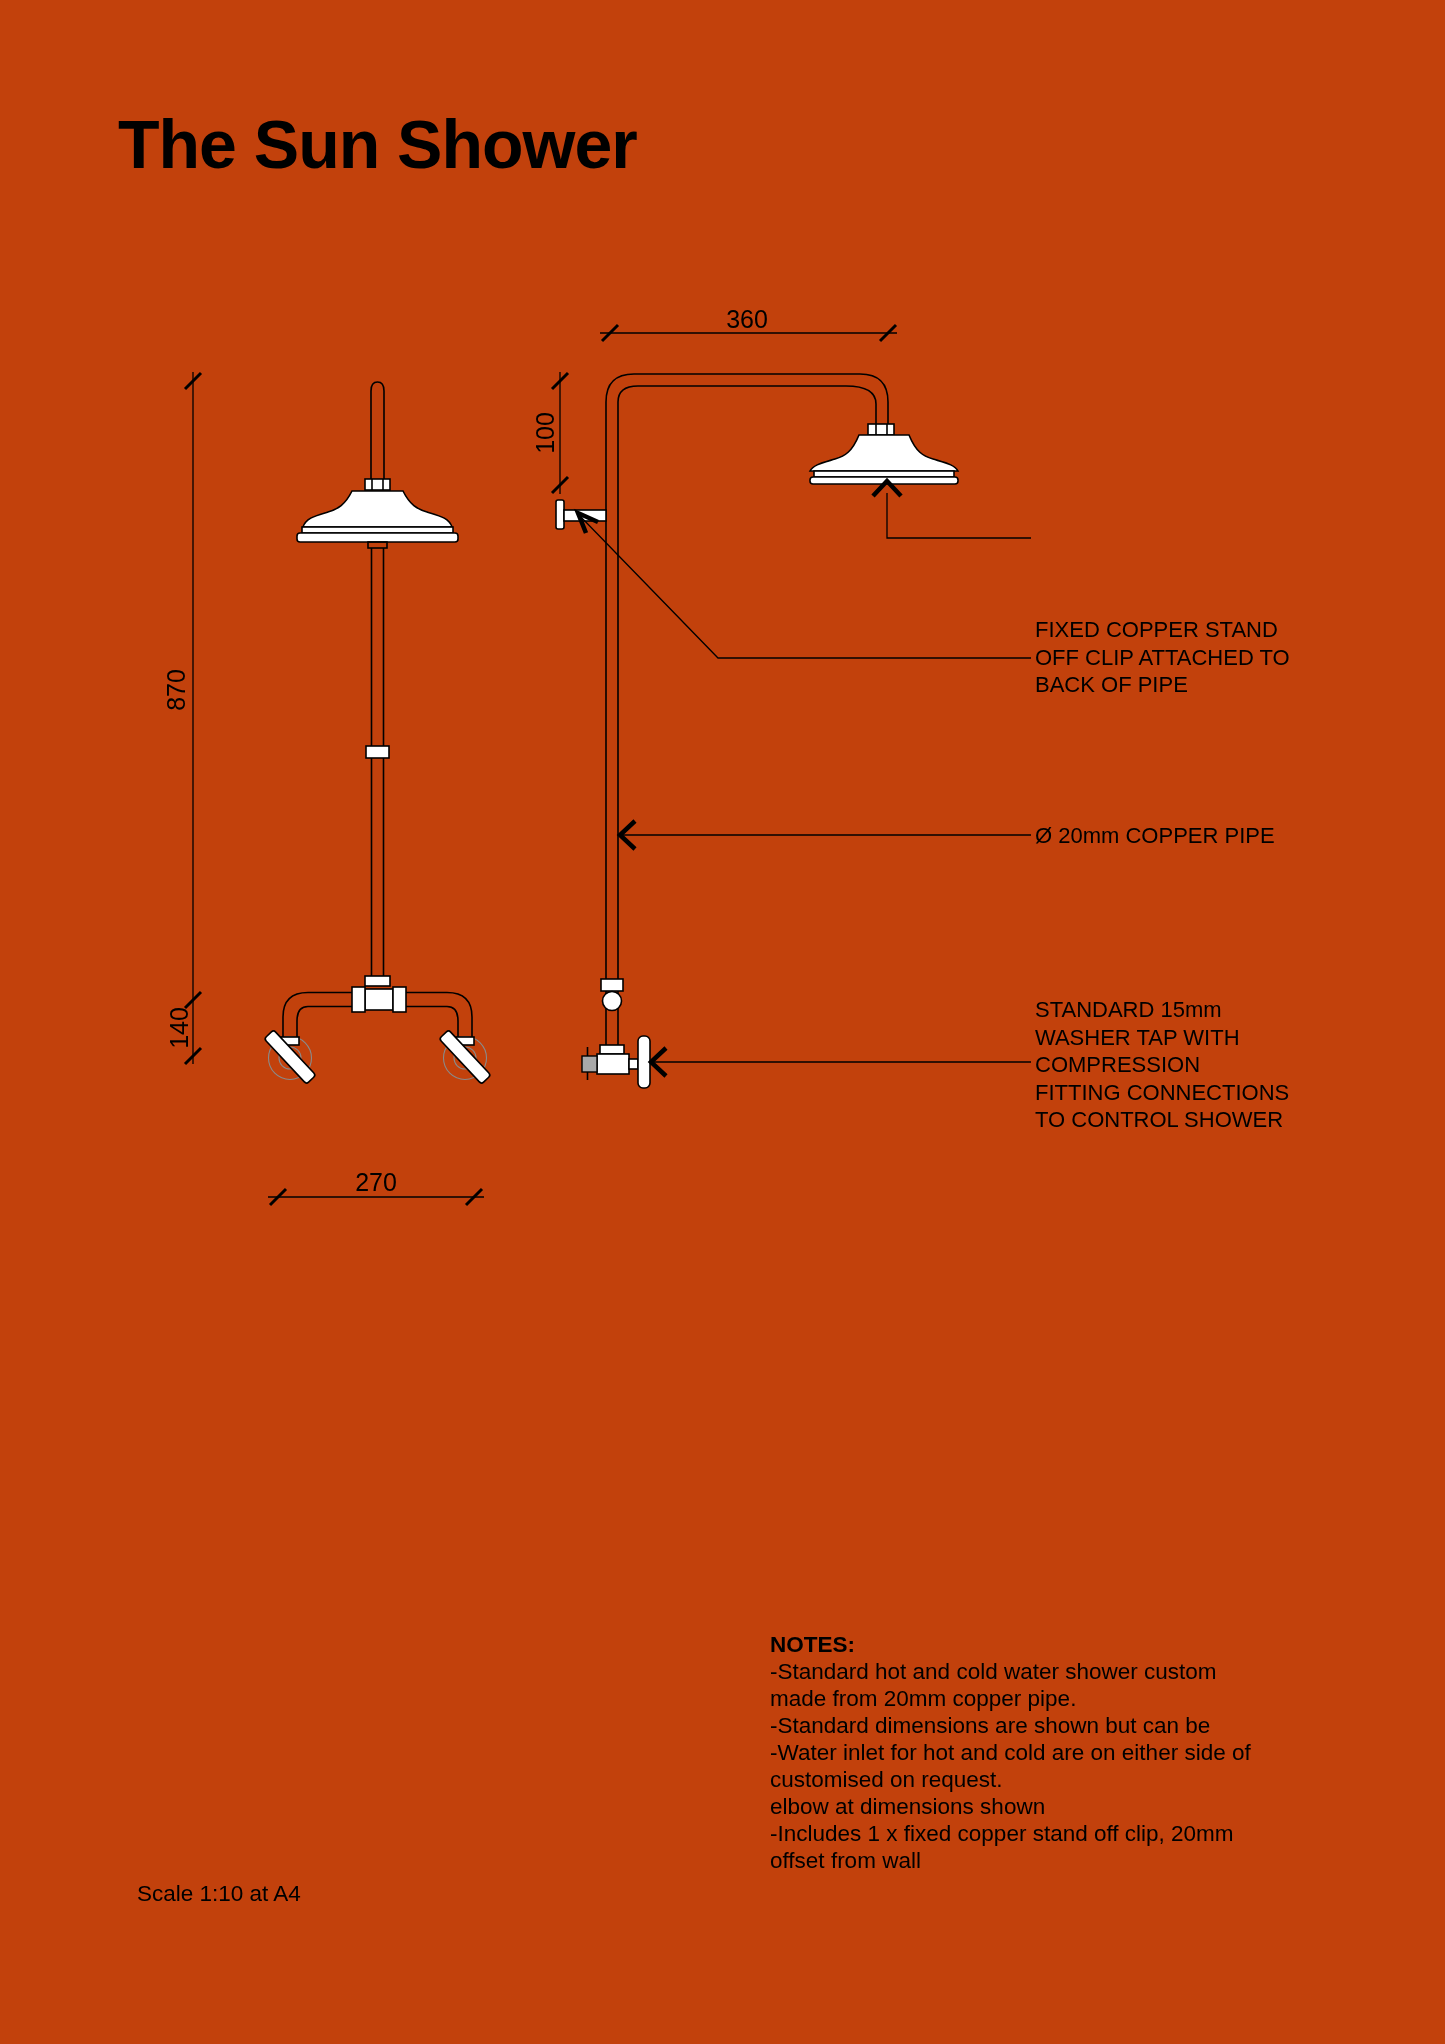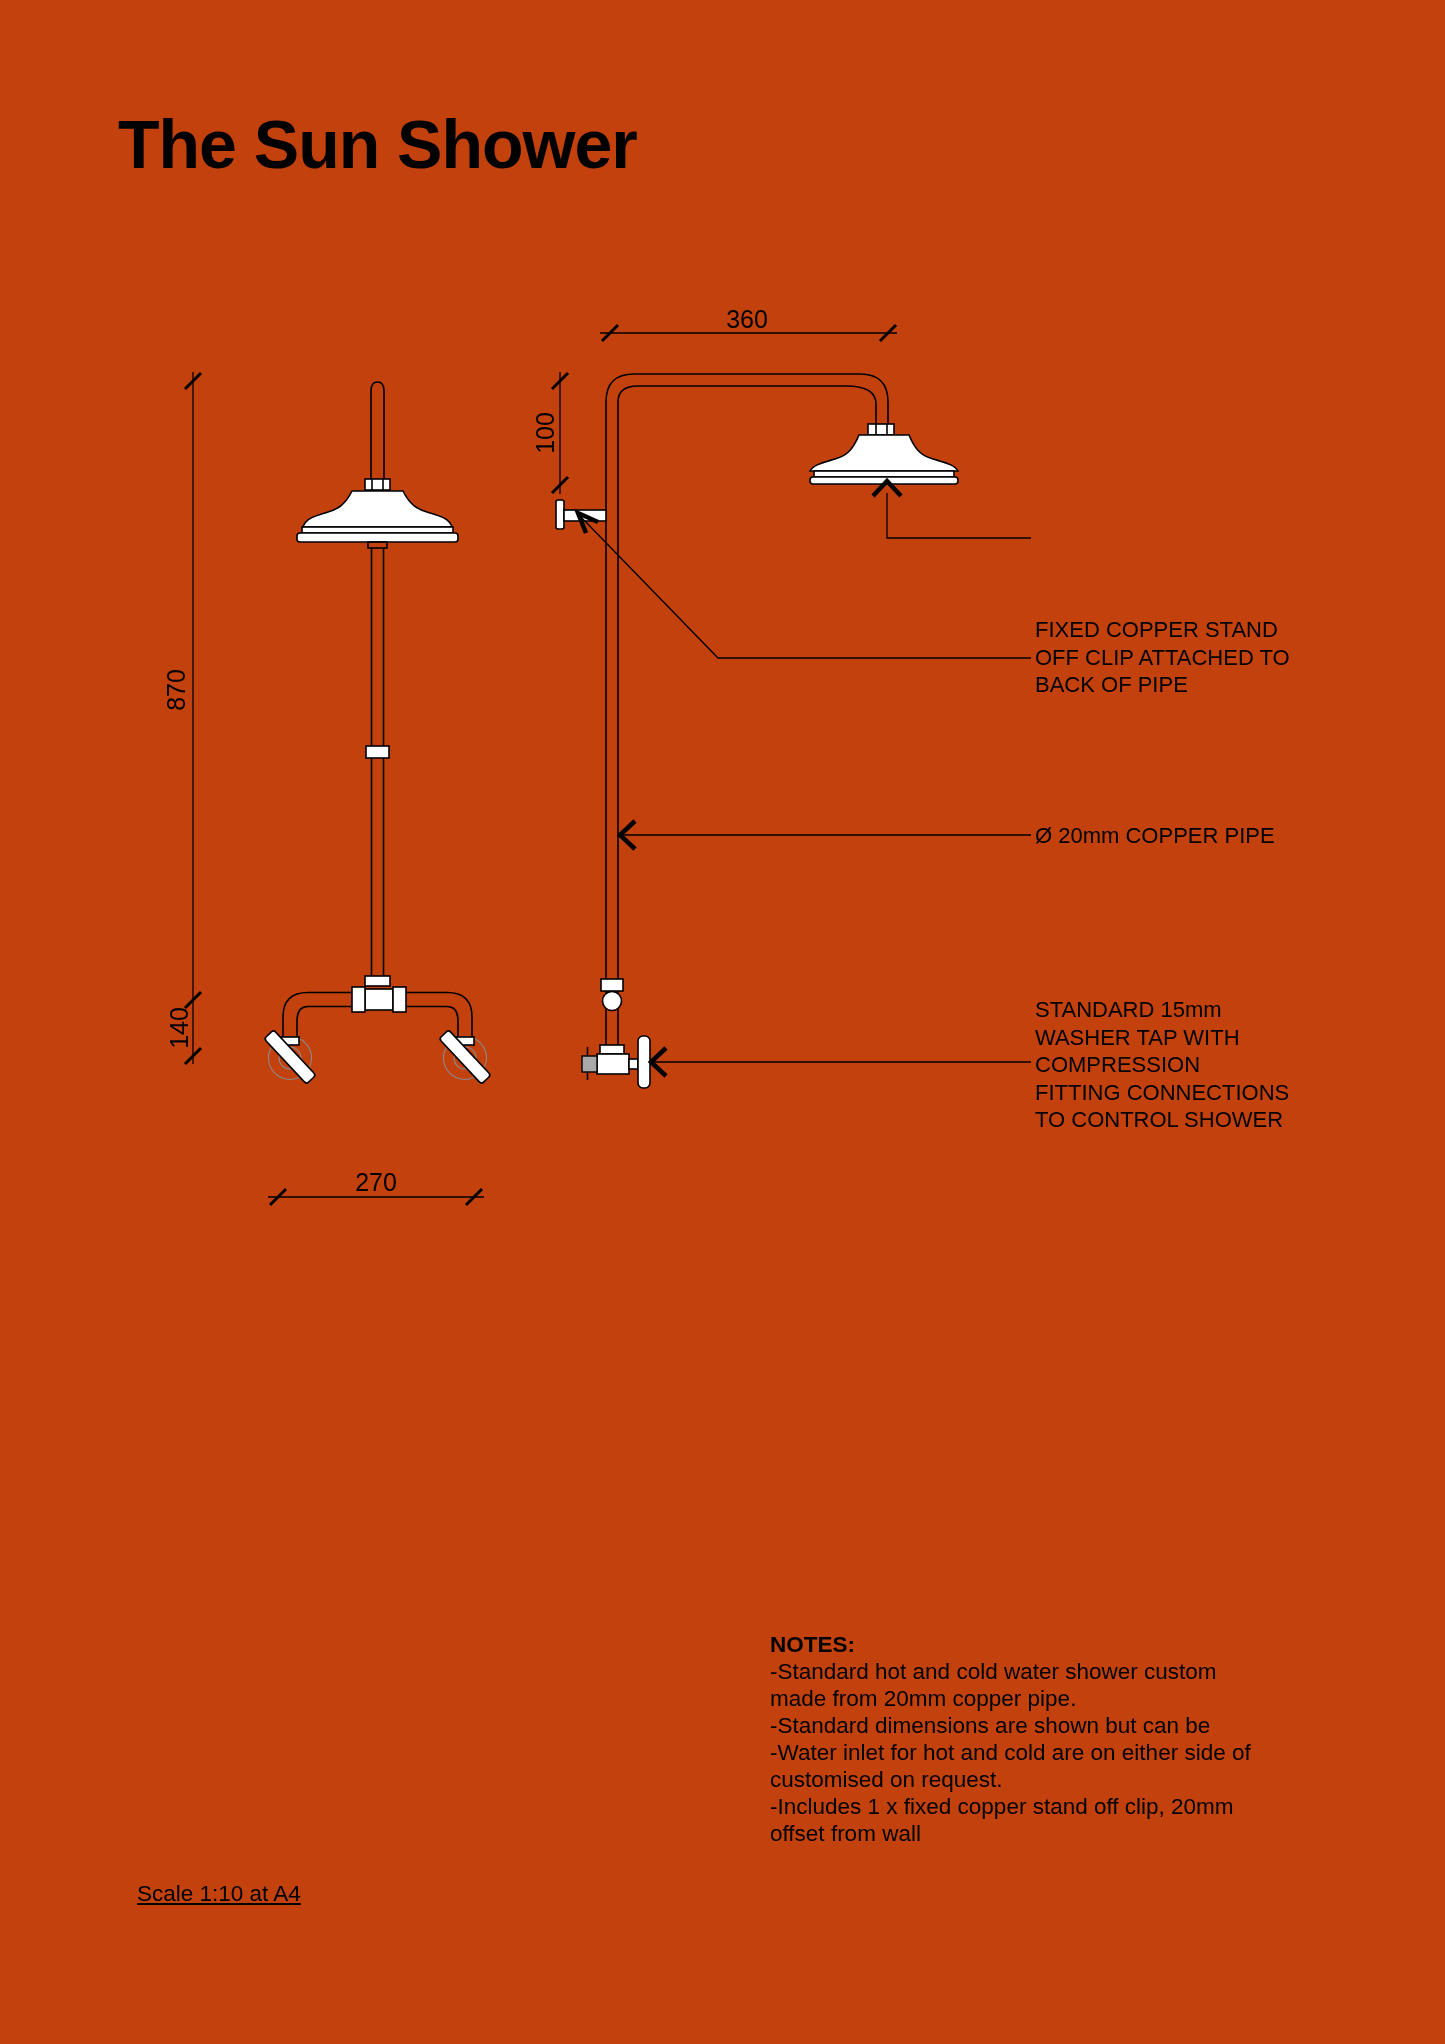--- a/index.html
+++ b/index.html
@@ -21,21 +21,21 @@
   .ann {
     position:absolute; left:1035px; font-size:22px; line-height:27.5px;
     white-space:nowrap;
   }
   .notes {
     position:absolute; left:770px; top:1631px; font-size:22.5px; line-height:27px;
     white-space:nowrap;
   }
   .notes .nhead { font-weight:bold; }
   .scale {
-    position:absolute; left:137px; top:1881px; font-size:22.5px; white-space:nowrap;text-decoration:underline;
+    position:absolute; left:137px; top:1881px; font-size:22.5px; white-space:nowrap;
   }
   
   .ln    { fill:none; stroke:#000; stroke-width:1.6px; }
   .fillw { fill:#fff;  stroke:#000; stroke-width:1.6px; }
   .dimln { fill:none; stroke:#000; stroke-width:1.3px; }
   .tick  { stroke:#000; stroke-width:3px; }
   .arrow { fill:none; stroke:#000; stroke-width:4.5px; stroke-linejoin:miter; }
   .ghost { fill:none; stroke:#8a8a8a; stroke-width:1.1px; }
 </style>
 </head>
@@ -182,18 +182,19 @@
     <div>TO CONTROL SHOWER</div>
   </div>
 
   <div class="notes">
     <div class="nhead">NOTES:</div>
     <div>-Standard hot and cold water shower custom</div>
     <div>made from 20mm copper pipe.</div>
     <div>-Standard dimensions are shown but can be</div>
     <div>-Water inlet for hot and cold are on either side of</div>
     <div>customised on request.</div>
+    <div>elbow at dimensions shown</div>
     <div>-Includes 1 x fixed copper stand off clip, 20mm</div>
     <div>offset from wall</div>
   </div>
 
   <div class="scale">Scale 1:10 at A4</div>
 </div>
 
 </body></html>

